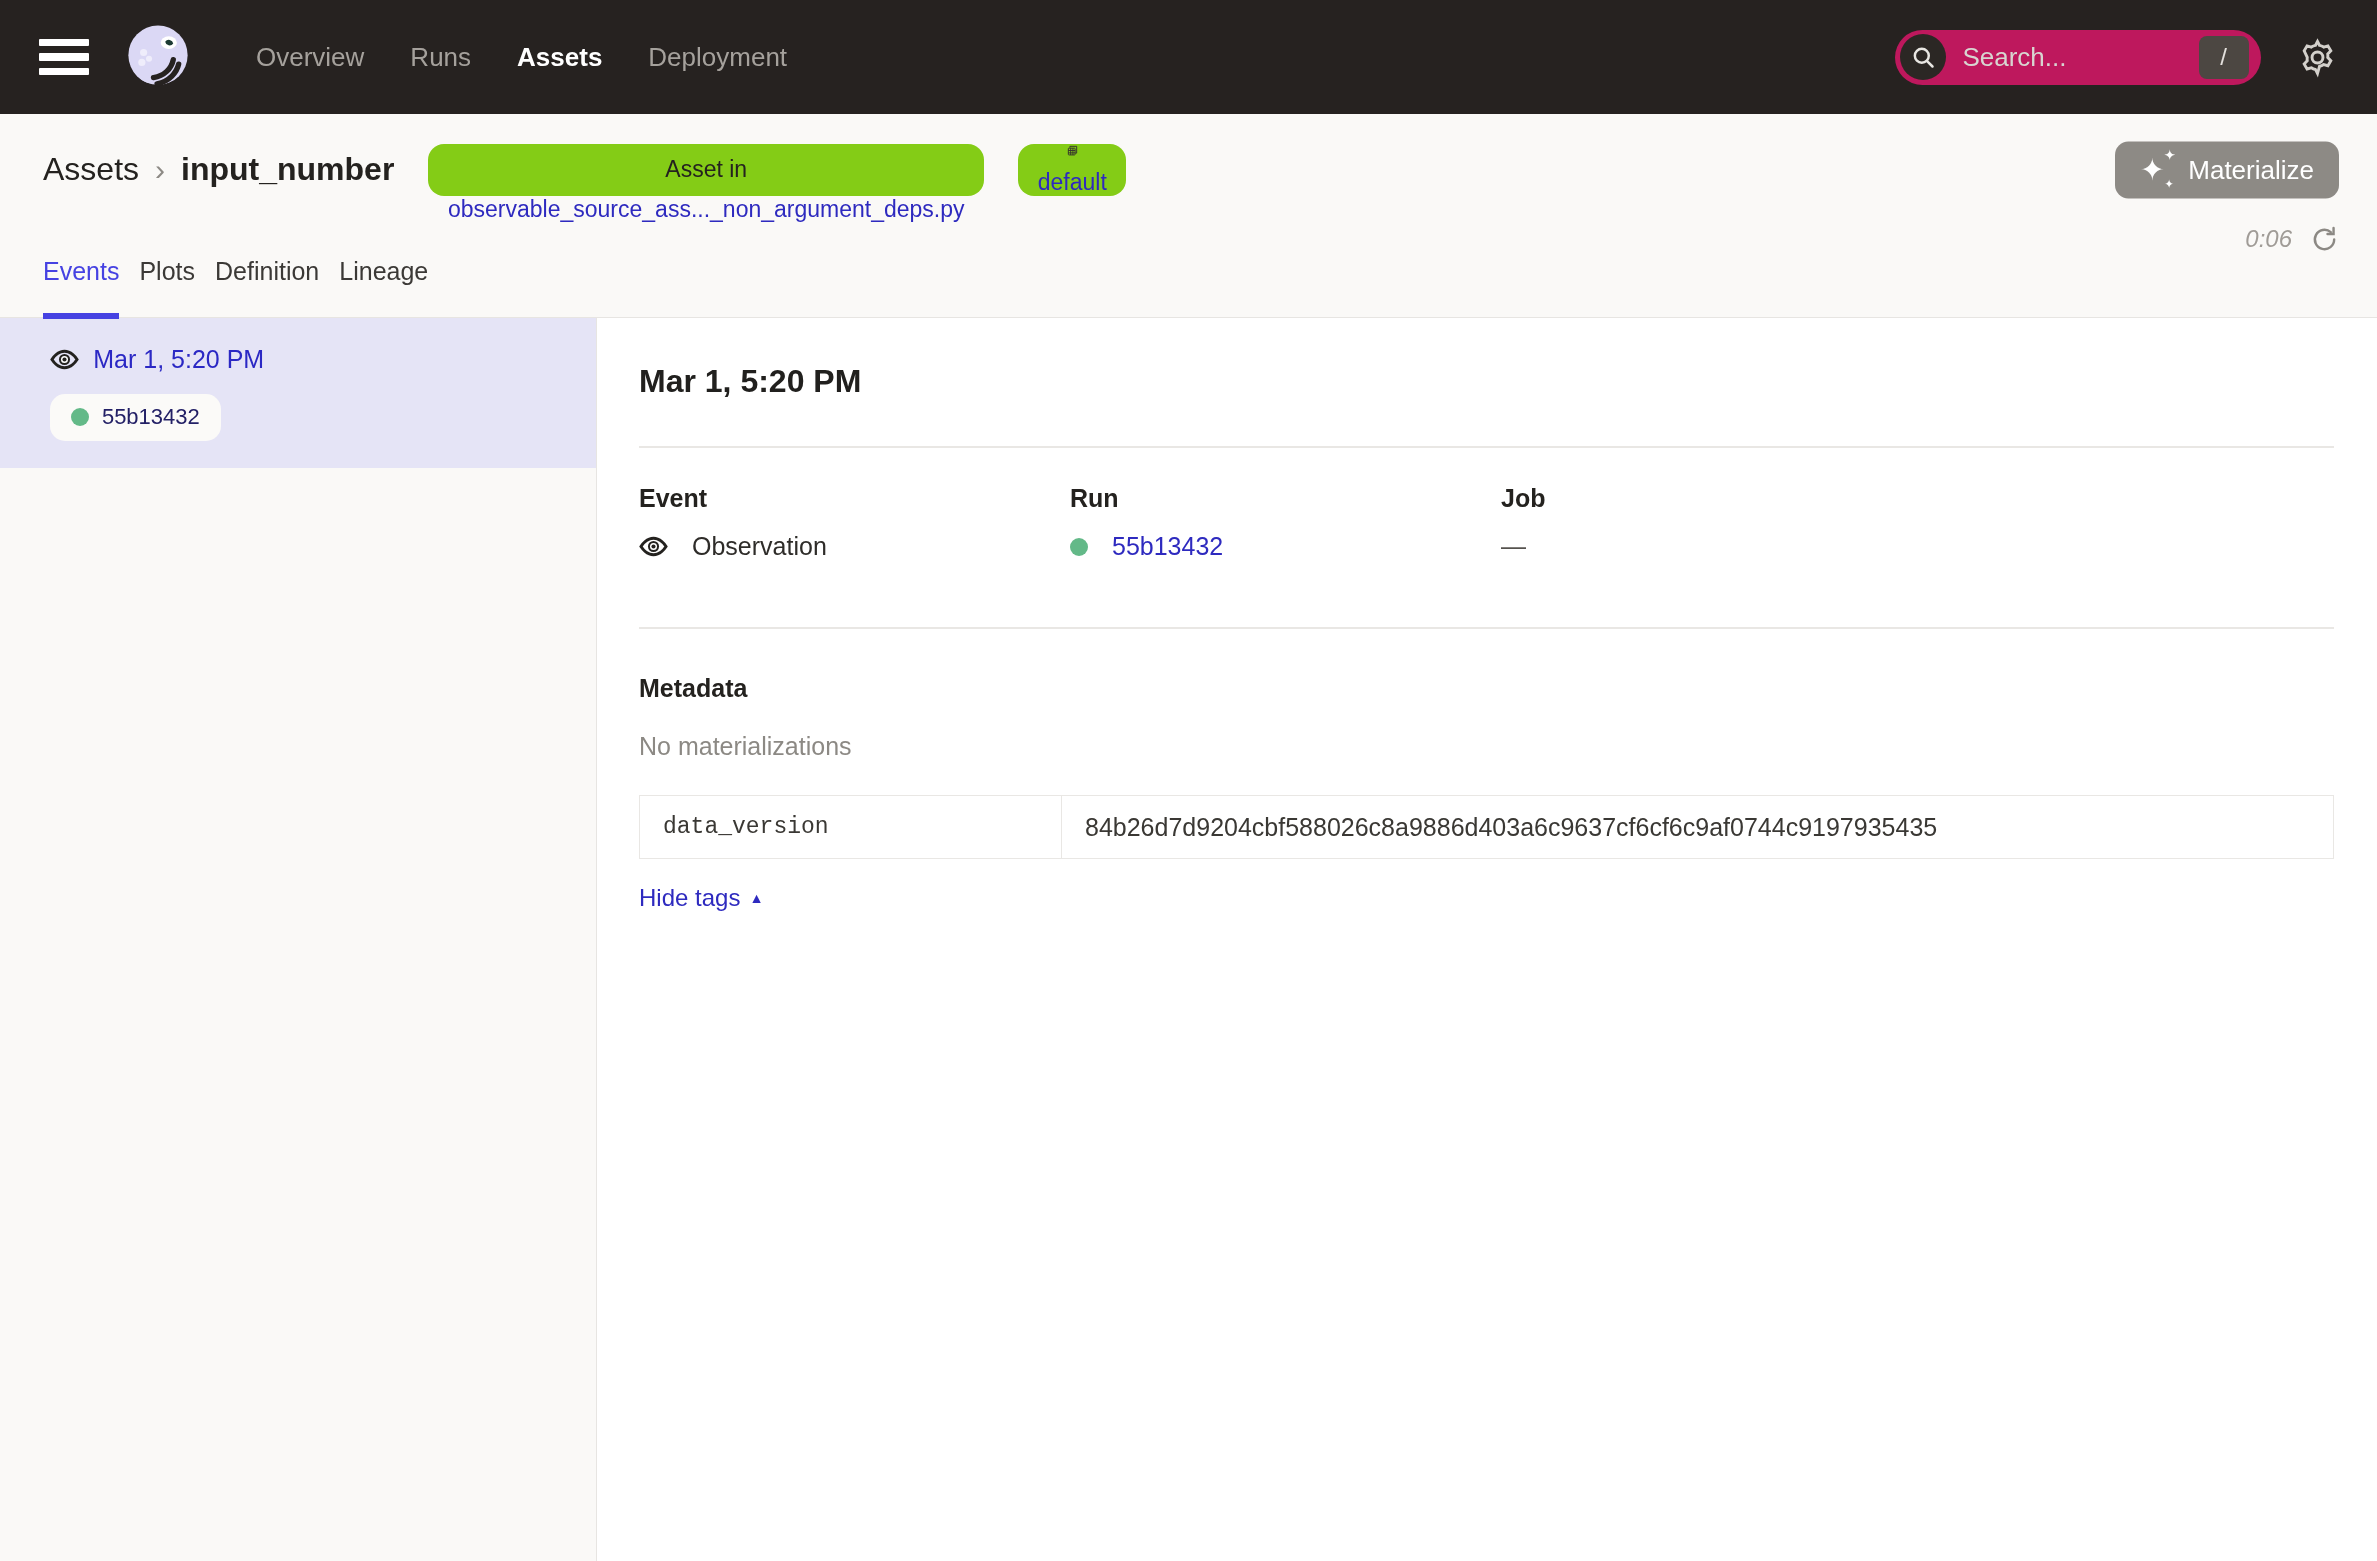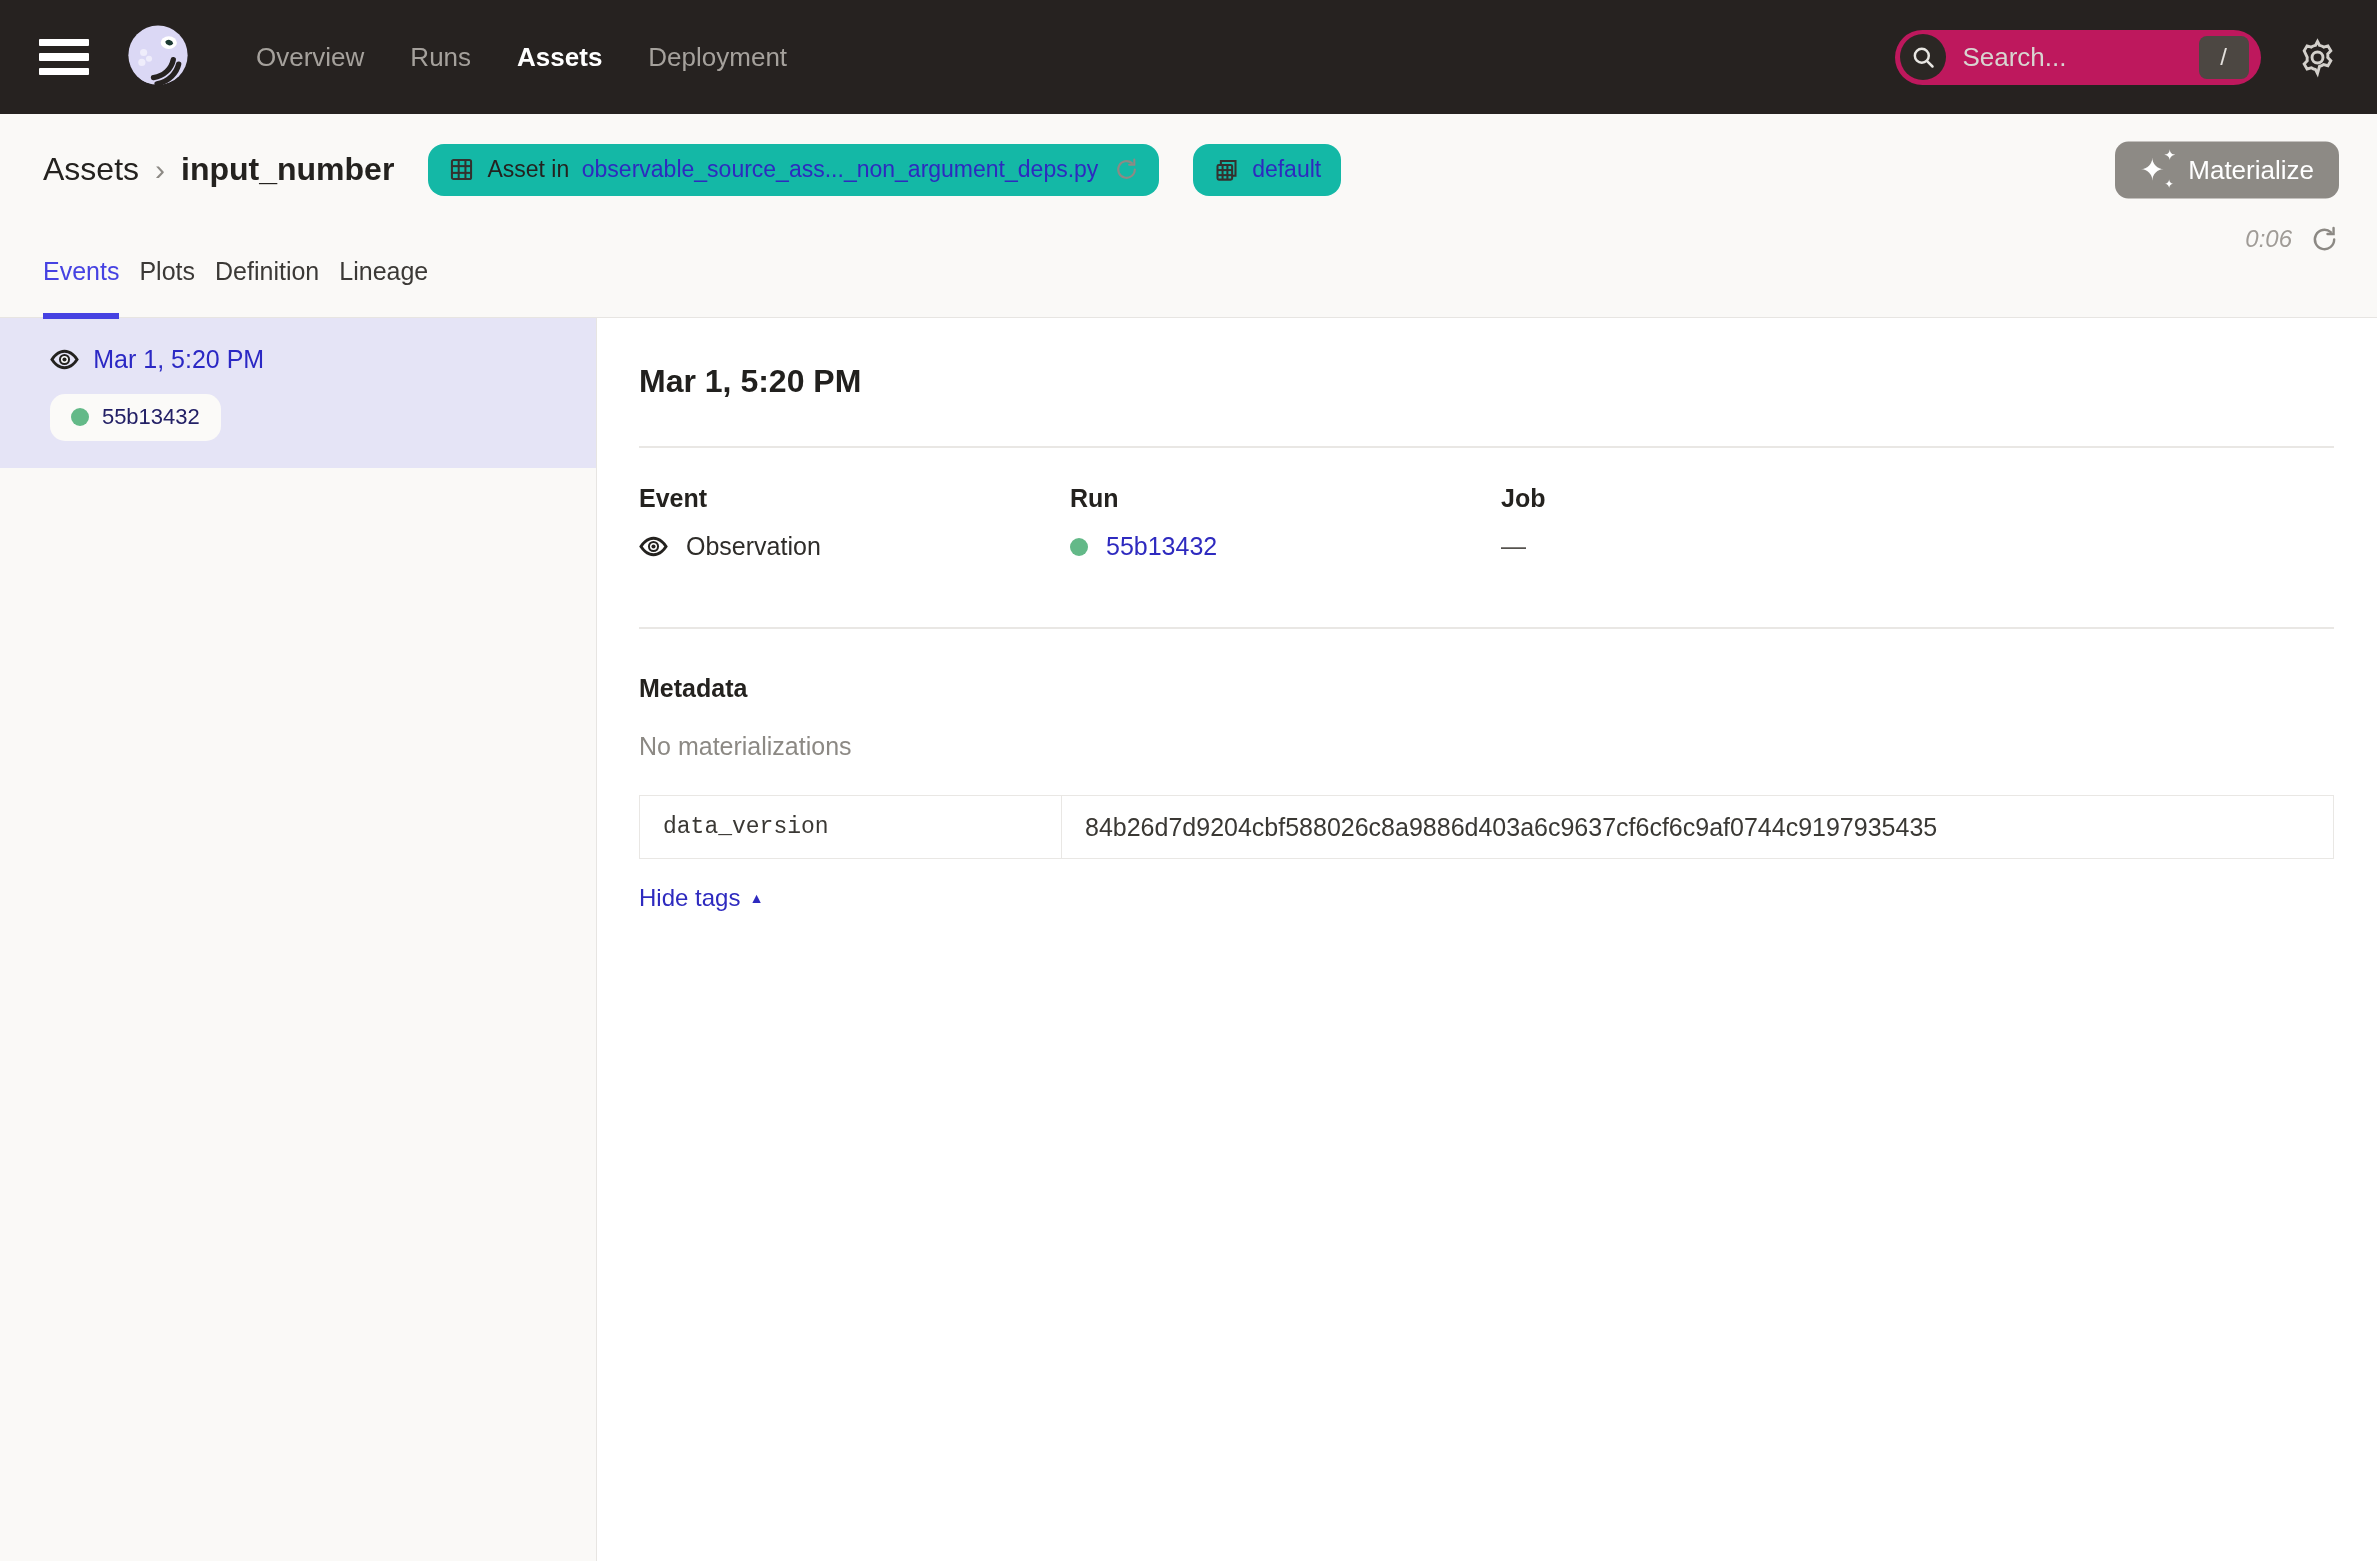--- a/index.html
+++ b/index.html
@@ -46,22 +46,22 @@
 
   
   .header-row {
     height:111px; display:flex; align-items:center; padding:0 38px 0 43px;
     background:#FAF9F7; position:relative;
   }
   .crumb-root { font-size:32px; font-weight:500; color:#24221F; cursor:pointer; }
   .crumb-sep { font-size:30px; color:#8D8A85; margin:0 16px; }
   .crumb-current { font-size:32px; font-weight:700; color:#24221F; }
   .badge {
-    display:inline-flex; align-items:center; height:52px; background:#14b8a6;
-    border-radius:16px; padding:0 19.6px; margin-left:34px; gap:12.5px; font-size:23px;
+    display:inline-flex; align-items:center; height:52px; background:#84cc16;
+    border-radius:16px; padding:0 19.6px; margin-left:34px; gap:12.5px; font-size:23px;flex-direction:column;
   }
   .badge .plain { color:#24221F; }
   .link { color:#2E2ABF; cursor:pointer; text-decoration:none; }
   .refresh-sm { color:#8D8A85; display:flex; cursor:pointer; margin-left:3.6px; }
   .materialize-btn {
     position:absolute; right:38px; top:50%; transform:translateY(-50%);
     height:57px; background:#8D8A85; border:none; border-radius:13.4px;
     color:#FFFFFF; font-size:26px; font-family:"Liberation Sans", sans-serif;
     display:flex; align-items:center; gap:12.5px; padding:0 25px; cursor:pointer;
   }
@@ -100,21 +100,21 @@
   .dot { width:18px; height:18px; border-radius:50%; background:#63B988; flex:0 0 auto; }
   .run-pill-text { font-size:22px; color:#232066; }
 
   .main { flex:1; background:#FFFFFF; padding:45px 45px 0 42px; }
   .main-title { font-size:32px; font-weight:600; color:#21201E; }
   .divider { height:1.8px; background:#E9E7E4; margin:46px 0 0 0; }
 
   .cols { display:flex; margin-top:36px; }
   .col { width:431px; }
   .col-label { font-size:25px; font-weight:600; color:#24221F; }
-  .col-value { margin-top:19.6px; display:flex; align-items:center; gap:18px; font-size:25px; color:#2E2C29; }
+  .col-value { margin-top:19.6px; display:flex; align-items:center; gap:24px; font-size:25px; color:#2E2C29; }
   .run-link { font-size:25px; }
   .dash { color:#55524E; }
 
   .section-heading { font-size:25px; font-weight:600; color:#24221F; }
   .muted { font-size:25px; color:#8C8984; }
 
   .tags-table {
     margin-top:34px; width:1695px; border:1.8px solid #E9E7E4; border-collapse:collapse; background:#FFFFFF;
   }
   .tags-table td { border:1.8px solid #E9E7E4; height:63px; vertical-align:middle; }

